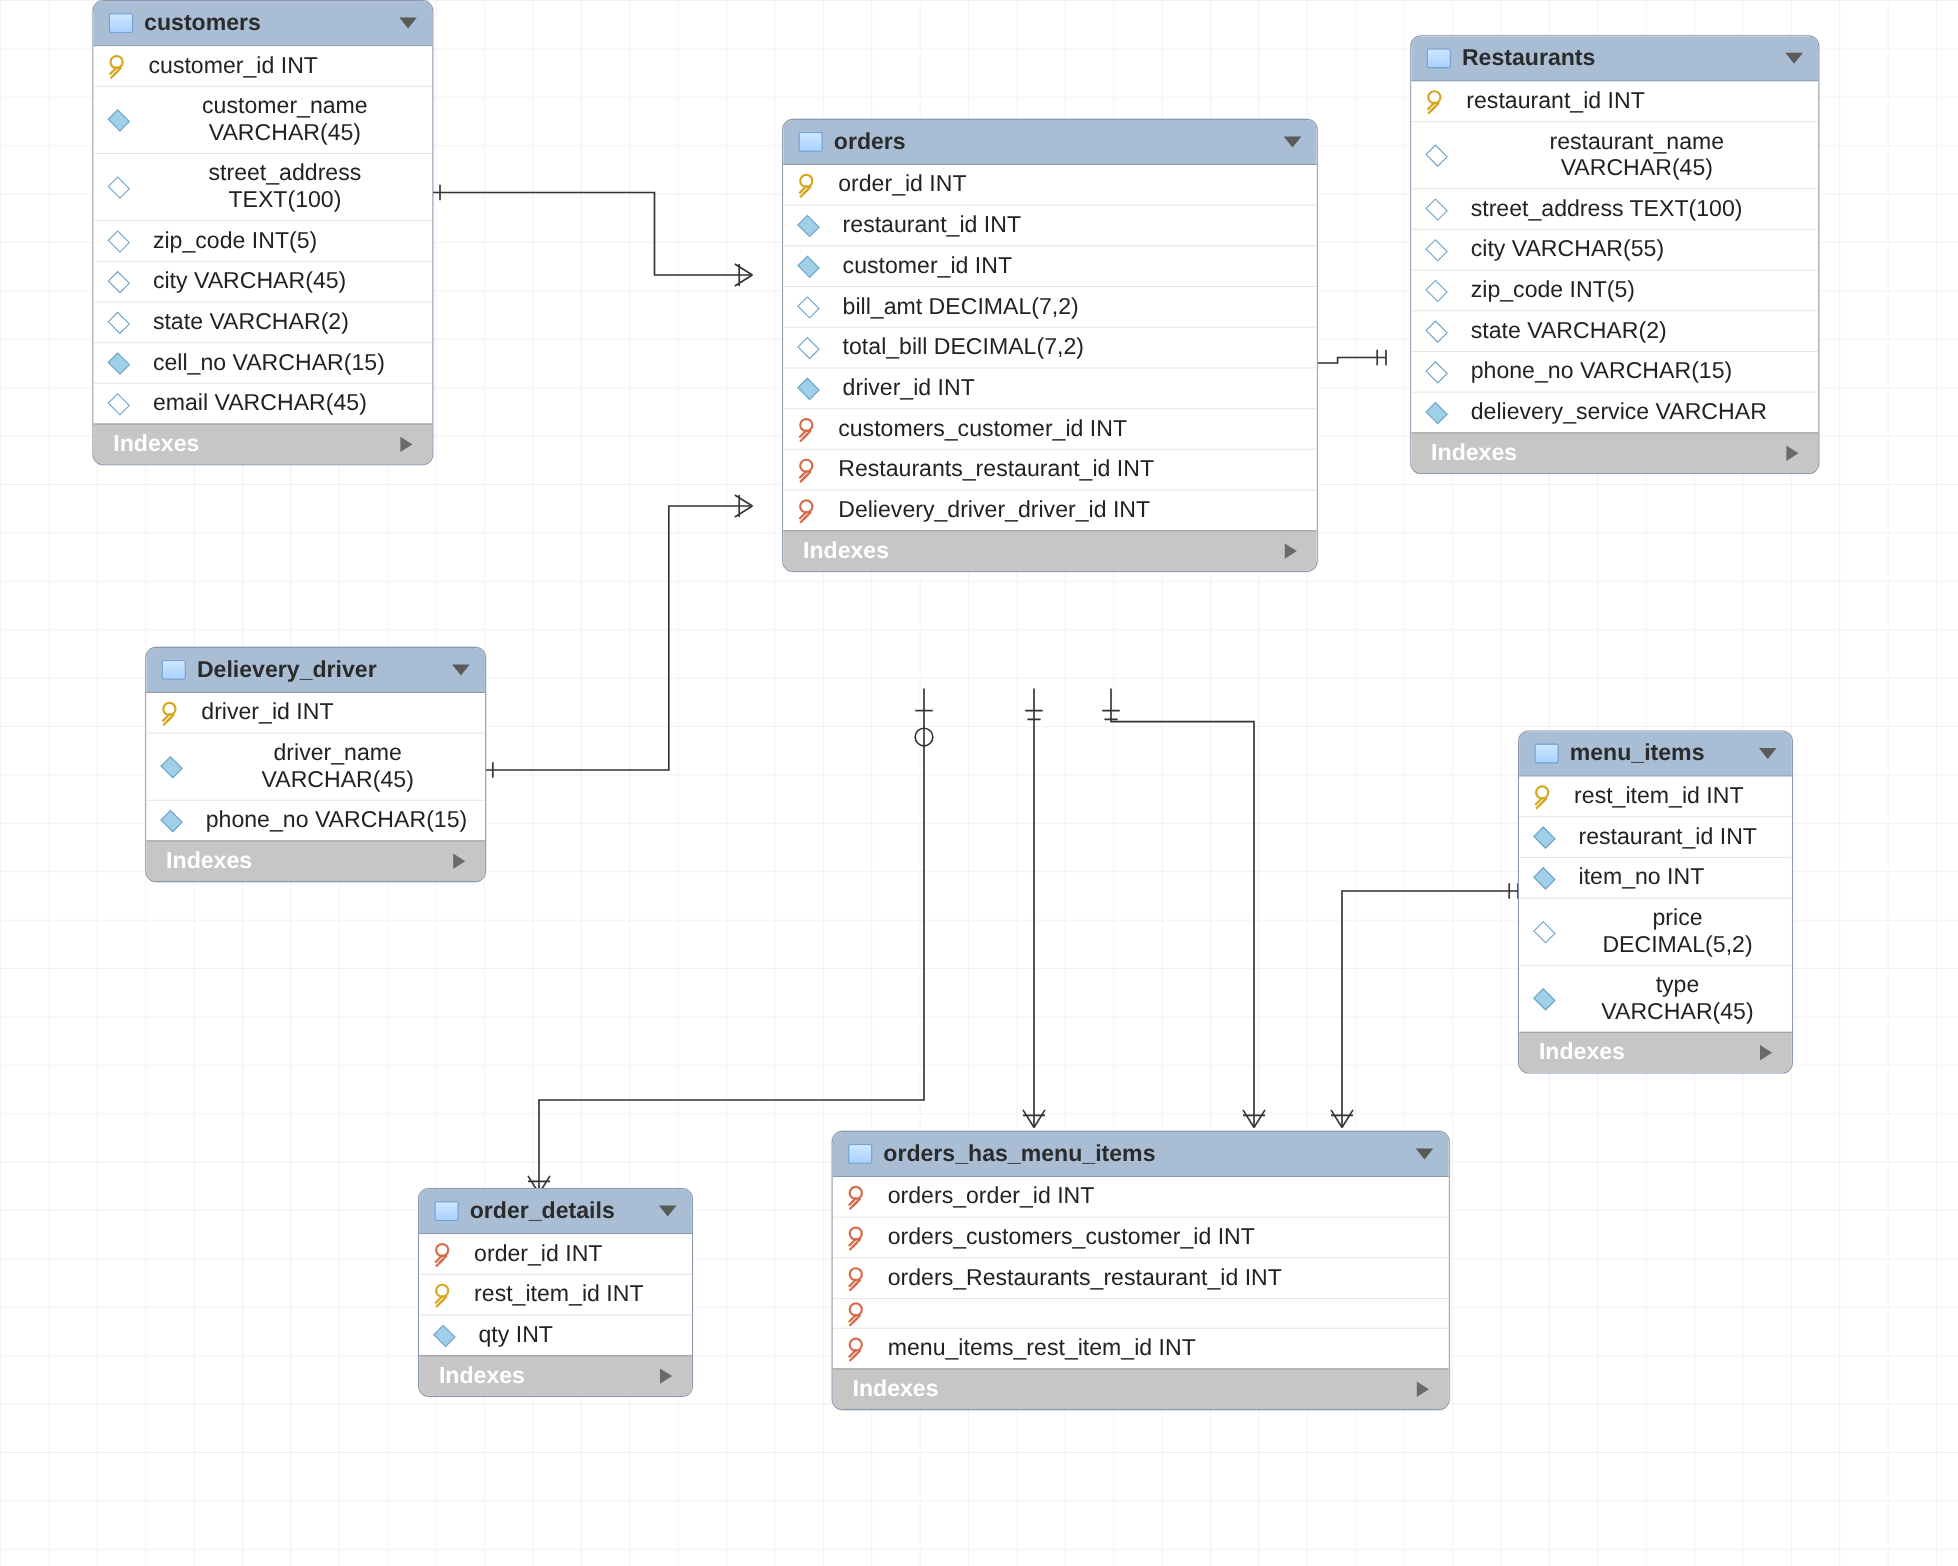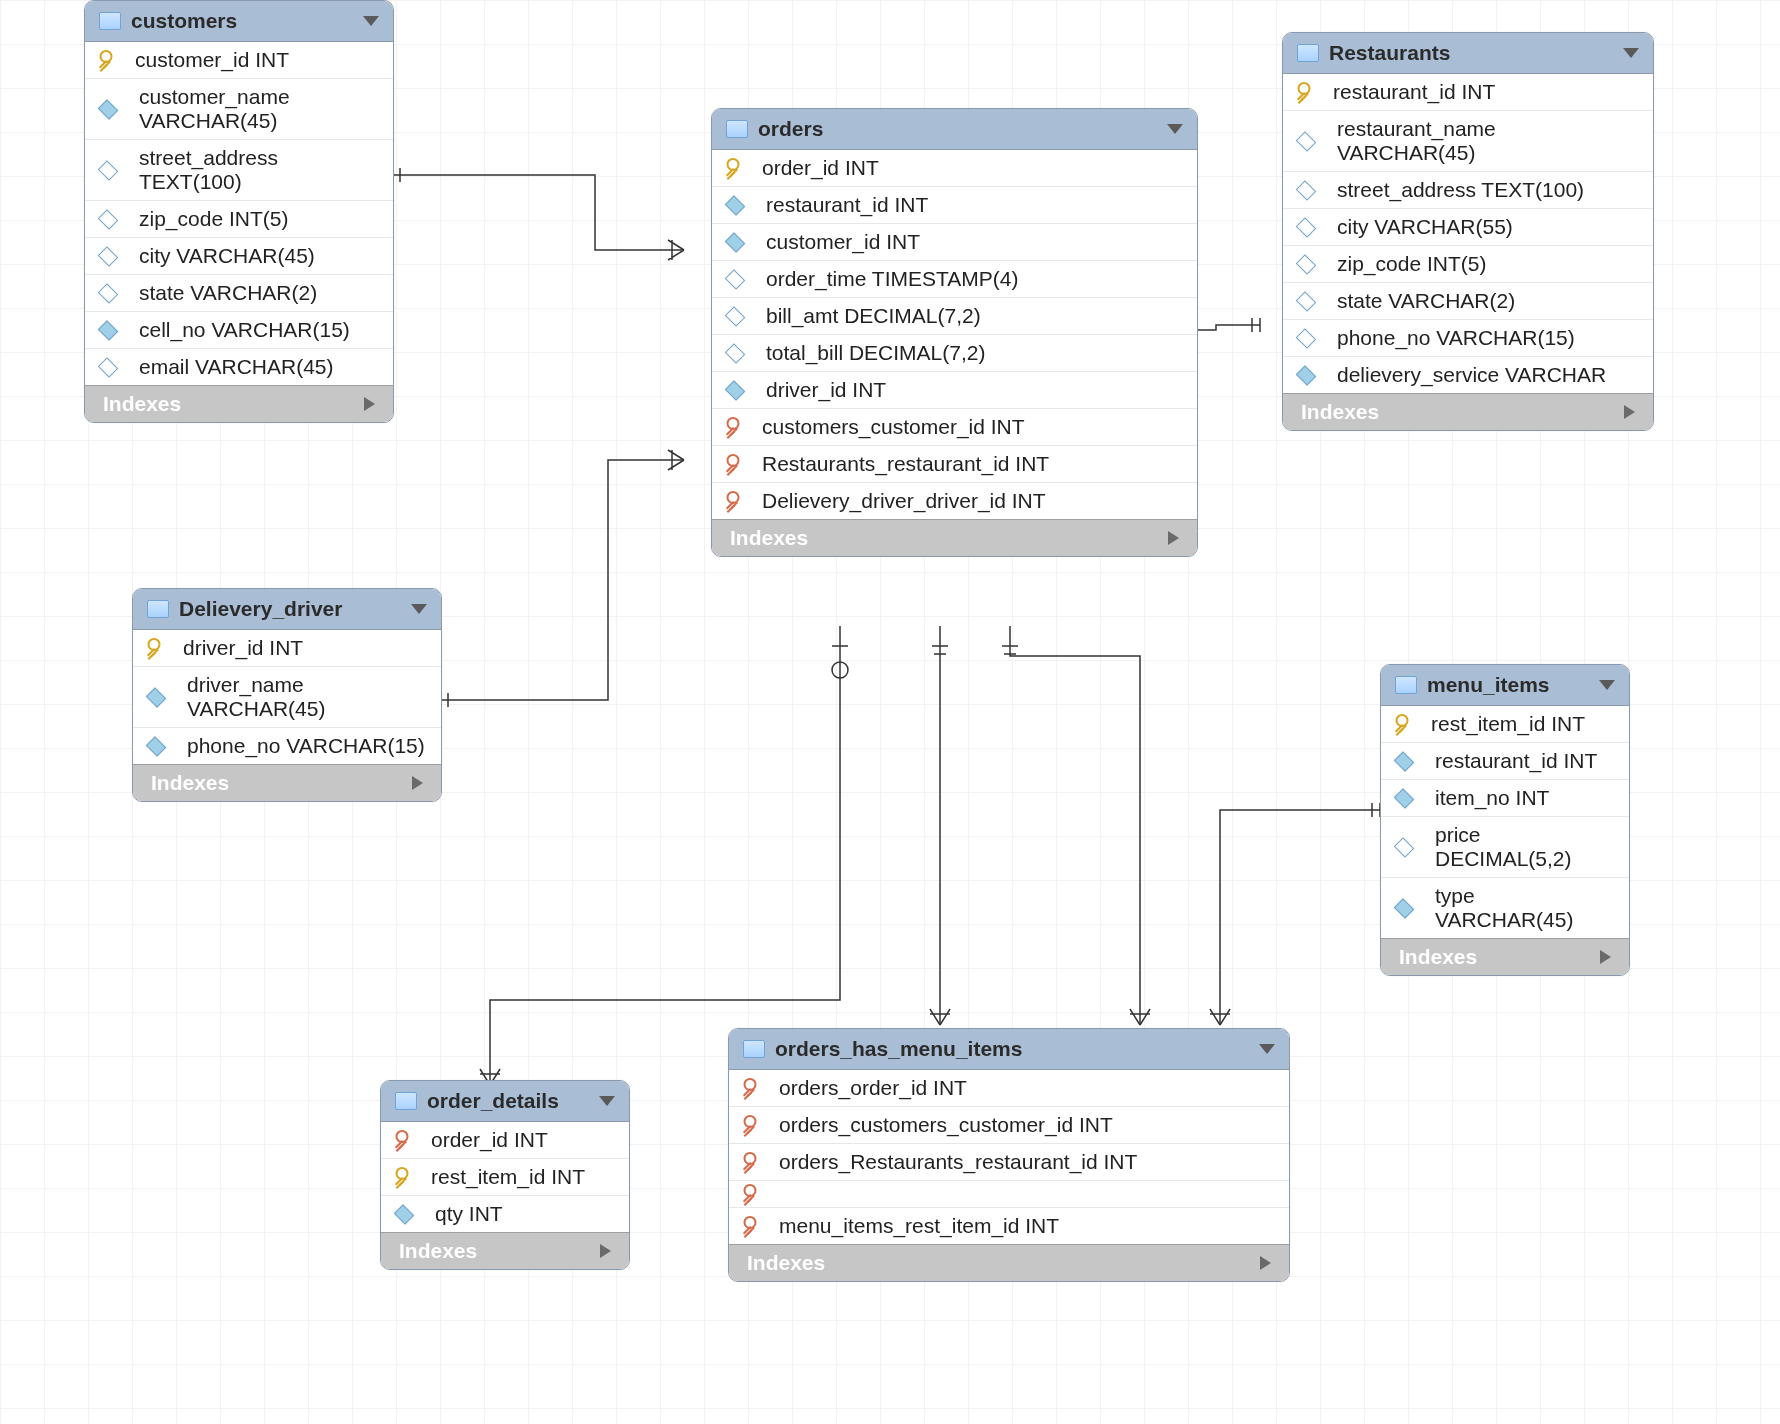--- a/index.html
+++ b/index.html
@@ -1,20 +1,20 @@
 <!DOCTYPE html>
 <html><head>
 <meta charset="utf-8">
 <style>
   html,body{margin:0;padding:0;width:1780px;height:1424px;font-family:Arial,Helvetica,sans-serif;font-size:21px;color:#222;}
   .canvas{position:relative;width:1780px;height:1424px;
     background:
       linear-gradient(to right,#f2f2f2 1px,transparent 1px) 0 0/44px 44px,
       linear-gradient(to bottom,#f2f2f2 1px,transparent 1px) 0 0/44px 44px,
-      #fff;}
+      #fff; text-align: center;}
   svg.links{position:absolute;left:0;top:0;width:1780px;height:1424px;pointer-events:none;}
   .table{position:absolute;border:1px solid #8a9aad;border-radius:10px;overflow:hidden;background:#fff;box-shadow:0 0 0 1px rgba(0,0,0,0.02);}
   .t-head{display:flex;align-items:center;gap:10px;padding:8px 14px;background:#a9bdd4;border-bottom:1px solid #8a9aad;font-weight:bold;color:#2b2b2b;}
   .t-head .sp{flex:1;}
   .t-ico{width:20px;height:16px;background:linear-gradient(#cfe6ff,#a9d2ff);border:1px solid #6fa3d9;border-radius:2px;display:inline-block;}
   .t-chev{width:0;height:0;border-left:8px solid transparent;border-right:8px solid transparent;border-top:10px solid #5a5a5a;}
   .t-body{background:#fff;}
   .row{display:flex;align-items:center;gap:22px;padding:6px 14px;border-top:1px solid #e7e7e7;}
   .row:first-child{border-top:none;}
   .ic{width:14px;height:14px;flex:0 0 14px;display:inline-block;position:relative;}
@@ -128,24 +128,20 @@
     <div class="row">
           <span class="ic ic-dia fill"></span>
           <span>restaurant_id INT</span>
         </div>
     <div class="row">
           <span class="ic ic-dia fill"></span>
           <span>customer_id INT</span>
         </div>
     <div class="row">
           <span class="ic ic-dia"></span>
-          <span>order_time TIMESTAMP(4)</span>
-        </div>
-    <div class="row">
-          <span class="ic ic-dia"></span>
           <span>bill_amt DECIMAL(7,2)</span>
         </div>
     <div class="row">
           <span class="ic ic-dia"></span>
           <span>total_bill DECIMAL(7,2)</span>
         </div>
     <div class="row">
           <span class="ic ic-dia fill"></span>
           <span>driver_id INT</span>
         </div>
@@ -302,21 +298,21 @@
           <span>qty INT</span>
         </div>
   </div>
   <div class="t-foot">
         <span>Indexes</span>
         <span class="sp"></span>
         <span class="tri"></span>
       </div>
 </div>
 
-<div class="table" style="left:728px;top:1028px;width:560px">
+<div class="table" style="left:756px;top:1028px;width:560px">
   <div class="t-head">
     <span class="t-ico"></span>
     <span>orders_has_menu_items</span>
     <span class="sp"></span>
         <span class="t-chev"></span>
   </div>
   <div class="t-body">
     <div class="row">
           <span class="ic ic-key c-red"></span>
           <span>orders_order_id INT</span>

